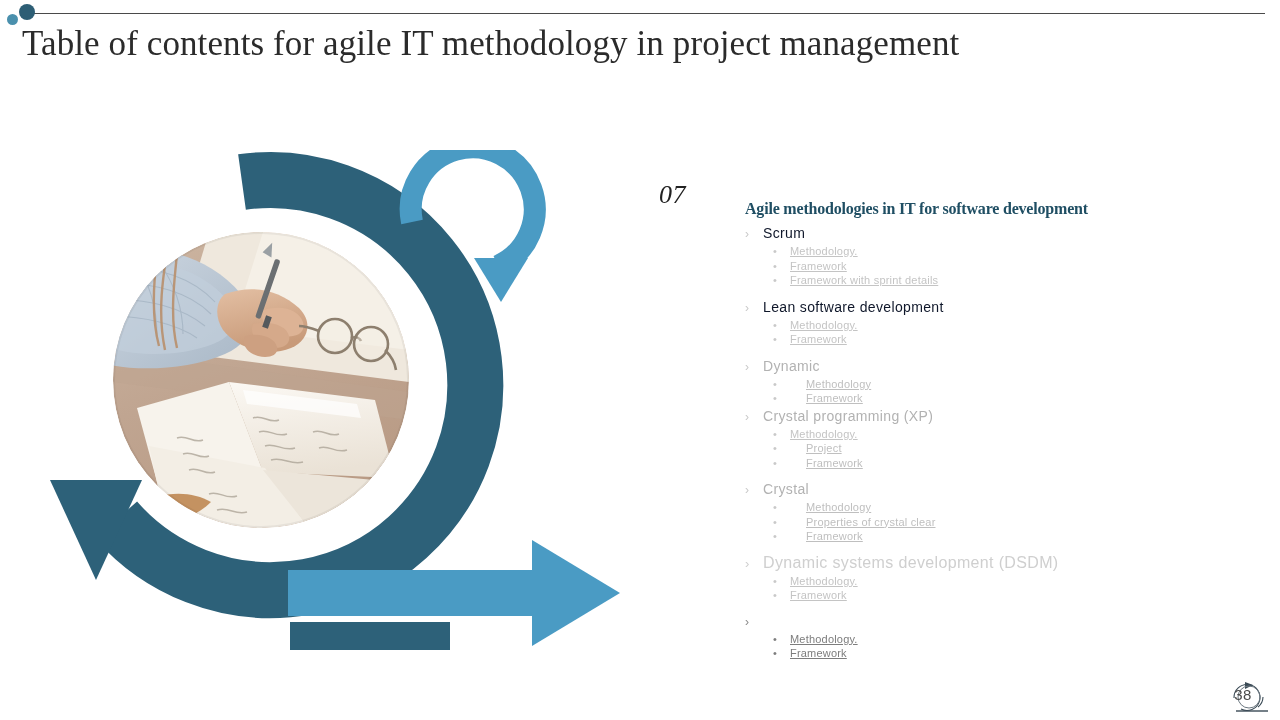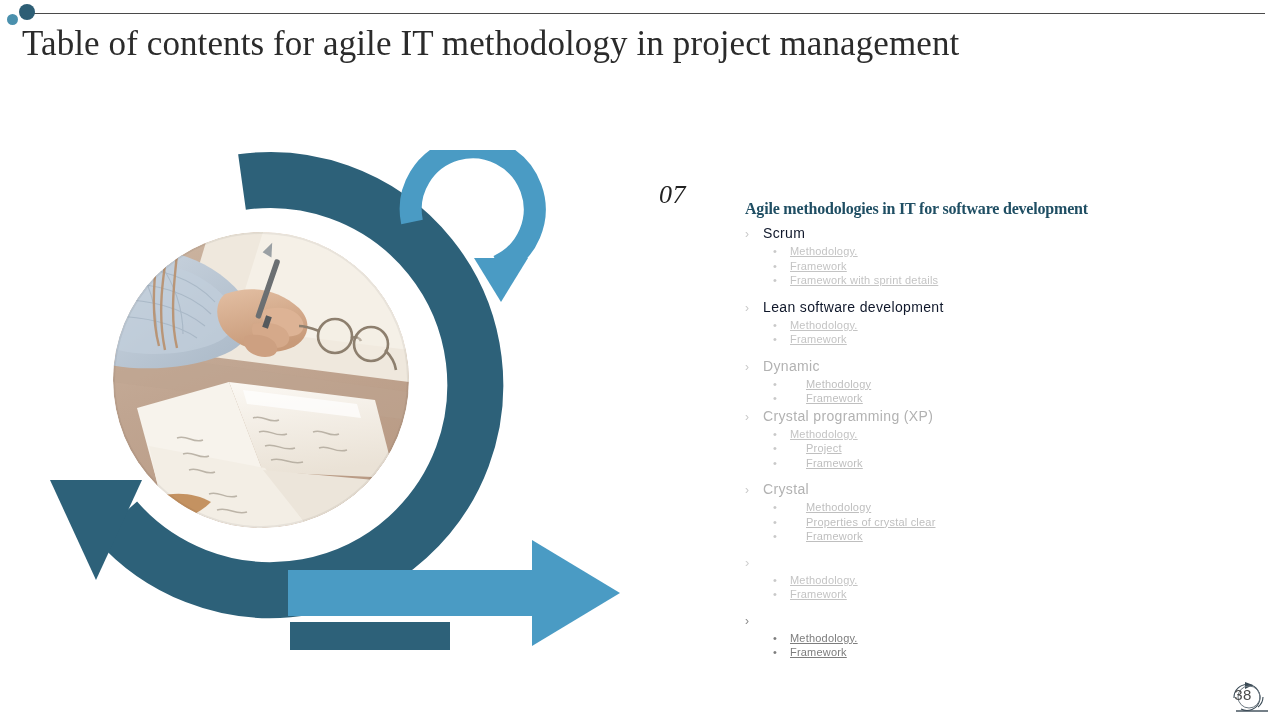--- a/index.html
+++ b/index.html
@@ -424,20 +424,21 @@
       </div>
       <div class="toc-sub">
         <span class="toc-bullet f1">•</span>
         <span class="toc-subtext f3">Framework</span>
       </div>
     </div>
 
     <div class="toc-group big-faded">
       <div class="toc-item">
         <span class="toc-chevron f6">›</span>
+        <span class="toc-label f6">Dynamic systems development (DSDM)</span>
       </div>
       <div class="toc-sub">
         <span class="toc-bullet f1">•</span>
         <span class="toc-subtext f2">Methodology.</span>
       </div>
       <div class="toc-sub">
         <span class="toc-bullet f1">•</span>
         <span class="toc-subtext f2">Framework</span>
       </div>
     </div>

